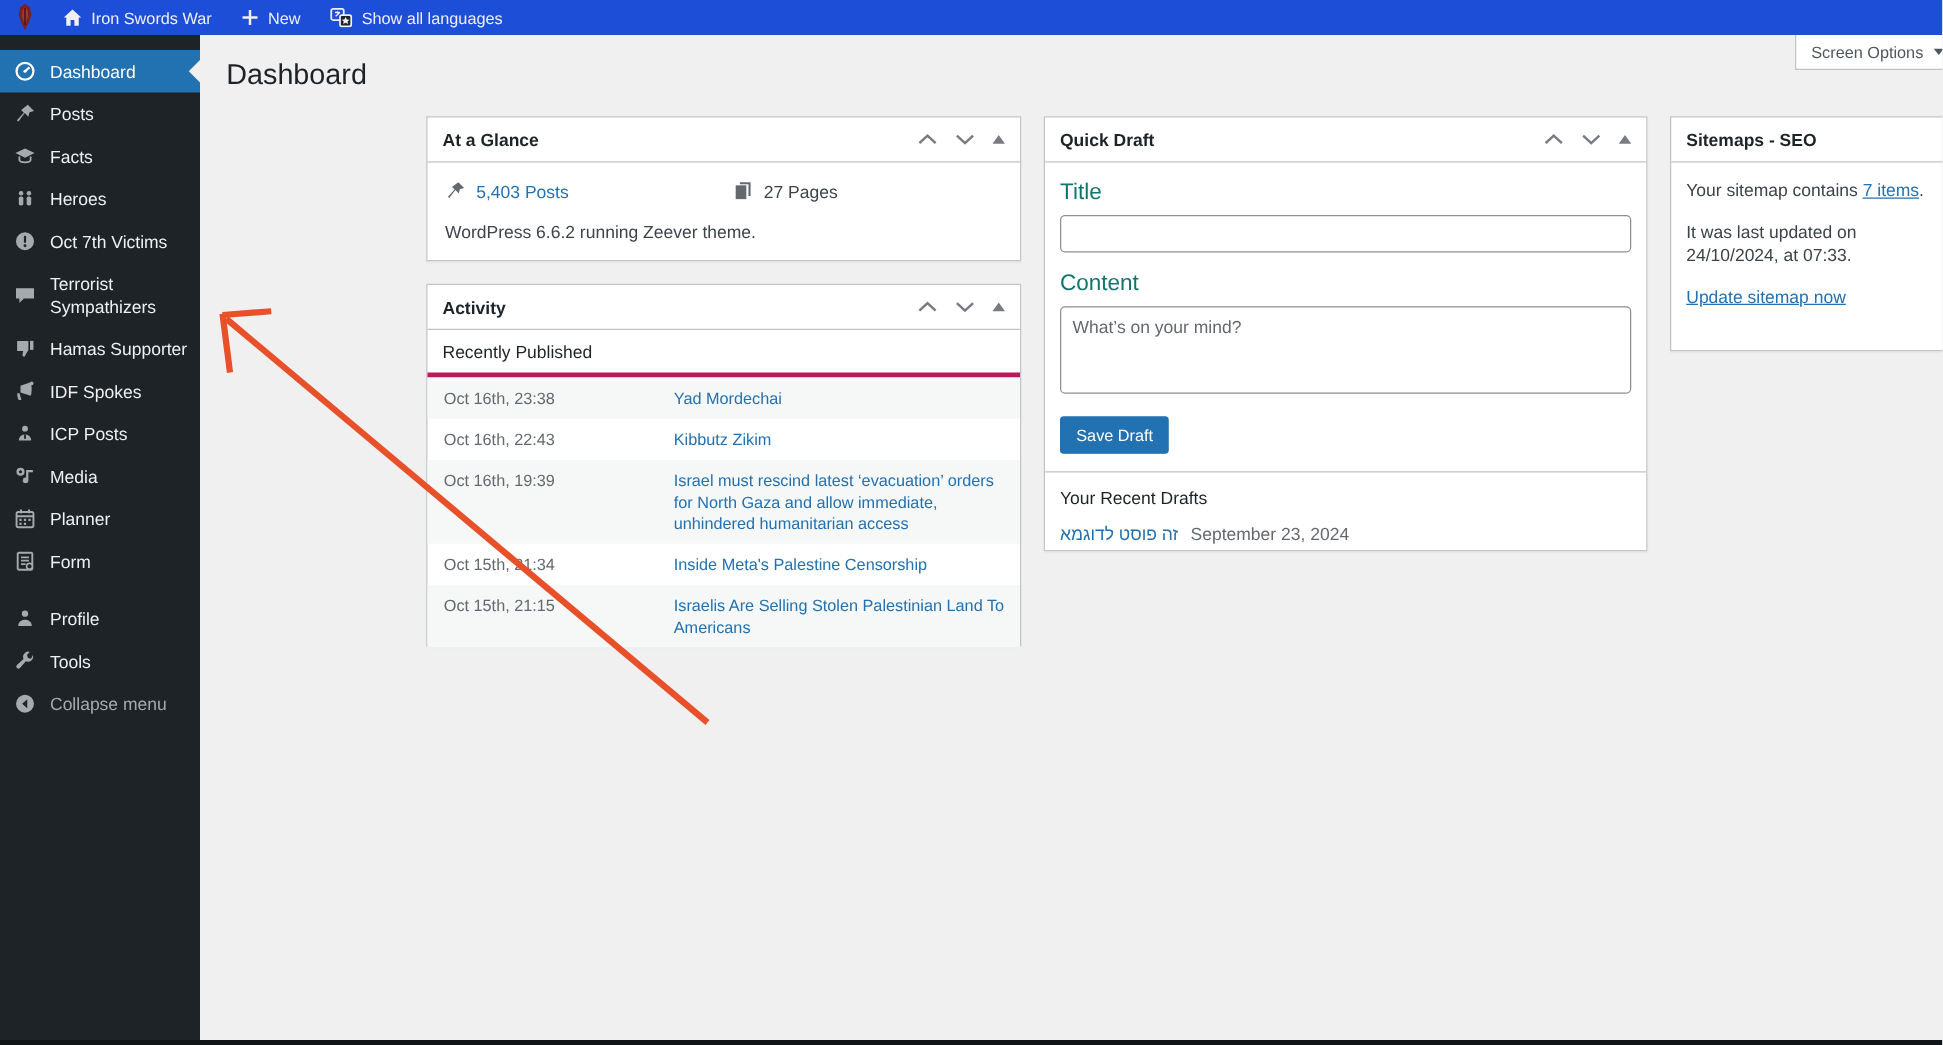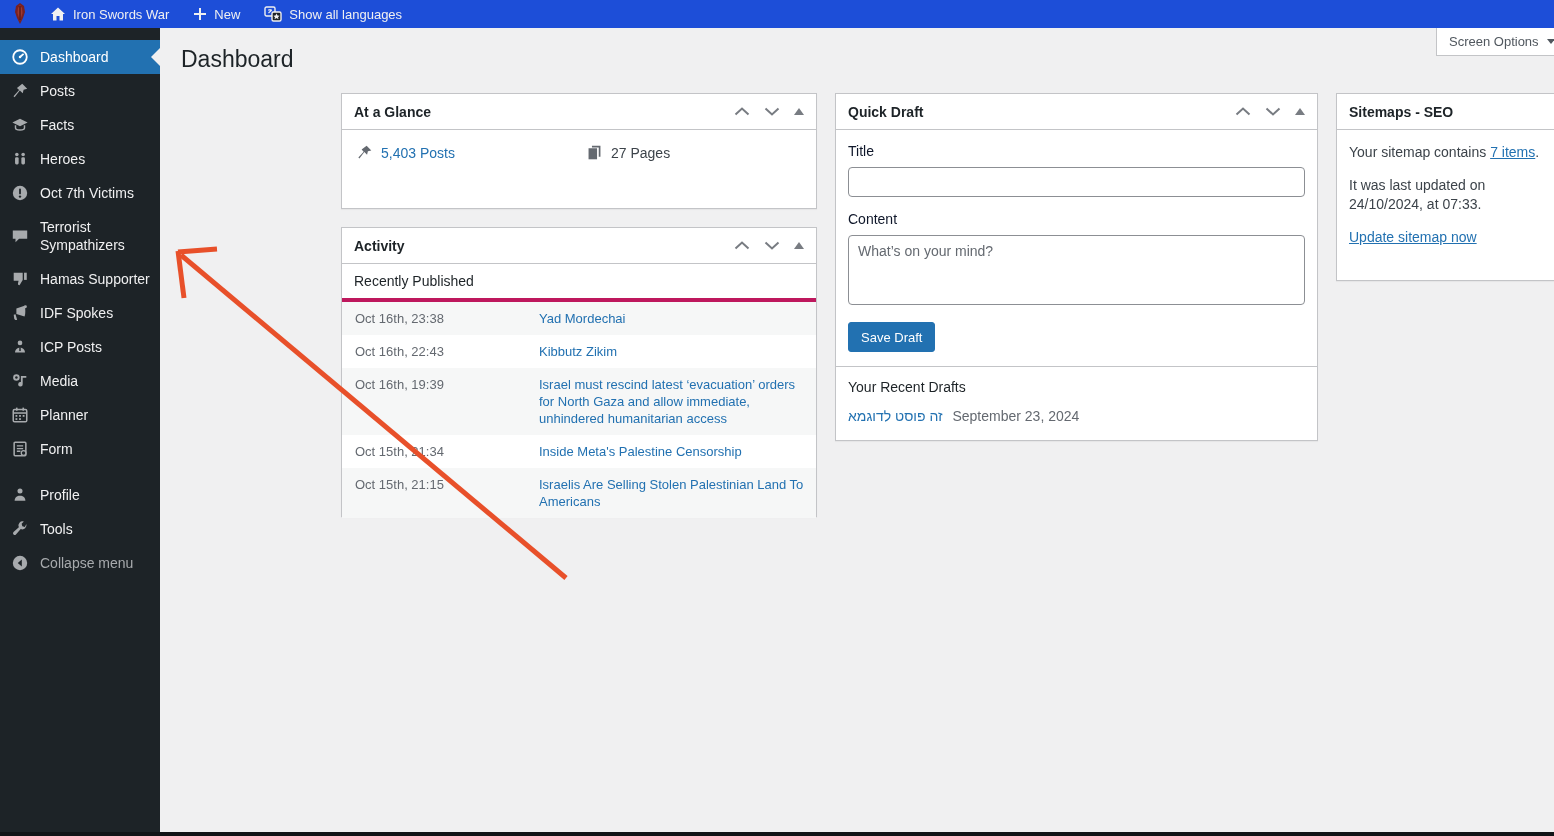--- a/index.html
+++ b/index.html
@@ -61,21 +61,21 @@
 
   
   .act-section { padding:9px 12px; font-size:14px; color:#1d2327; border-bottom:4px solid #be185d; }
   .act-row { display:grid; grid-template-columns:184px 1fr; padding:8px 12px 8px 13px; font-size:13px; line-height:17px; }
   .act-row:nth-child(odd) { background:#f6f7f7; }
   .act-date { color:#646970; }
   .act-title a { color:#2271b1; text-decoration:none; cursor:pointer; }
 
   
   .qd-form { padding:13px 12px 14px 12px; }
-  .qd-label { display:block; font-size:14px; color:#0f172a; margin-bottom:8px; }
+  .qd-label { display:block; font-size:18px; color:#0f766e; margin-bottom:8px; }
   .qd-input { width:100%; height:30px; border:1px solid #8c8f94; border-radius:4px; background:#fff;
               font-size:14px; padding:0 8px; color:#2c3338; }
   .qd-textarea { width:100%; height:70px; border:1px solid #8c8f94; border-radius:4px; background:#fff;
               font-size:14px; padding:7px 9px; color:#a21caf; resize:none; font-family:"Liberation Sans",sans-serif; }
   .qd-textarea::placeholder, .qd-input::placeholder { color:#646970; opacity:1; }
   .qd-content-block { margin-top:14px; }
   .qd-save { margin-top:13px; height:30px; padding:0 12px; background:#2271b1; border:1px solid #2271b1;
              border-radius:3px; color:#fff; font-size:13px; cursor:pointer; font-family:"Liberation Sans",sans-serif; }
   .qd-drafts { border-top:1px solid #c3c4c7; padding:12px; }
   .qd-drafts-head { font-size:14px; color:#1d2327; }
@@ -343,20 +343,21 @@
         <span class="glance-pages">
           <span>
               <svg width="17" height="17" viewBox="0 0 20 20">
                 <rect x="3" y="5" width="10" height="13" fill="#646970"></rect>
                 <path d="M7 2 h10 v13 h-2 V4 H7 Z" fill="#646970"></path>
               </svg>
             </span>
           <span>27 Pages</span>
         </span>
       </div>
+      <div class="glance-version">WordPress 6.6.2 running Zeever theme.</div>
     </div>
 
     <div class="postbox" id="w-activity">
       <div class="pb-head">
         <span class="pb-title">Activity</span>
         <span class="pb-ctrls">
           <span class="ctrl">
               <svg width="16" height="9" viewBox="0 0 16 9">
                 <path d="M1.5 7.5 L8 1.5 L14.5 7.5" fill="none" stroke="#787c82" stroke-width="2"></path>
               </svg>

